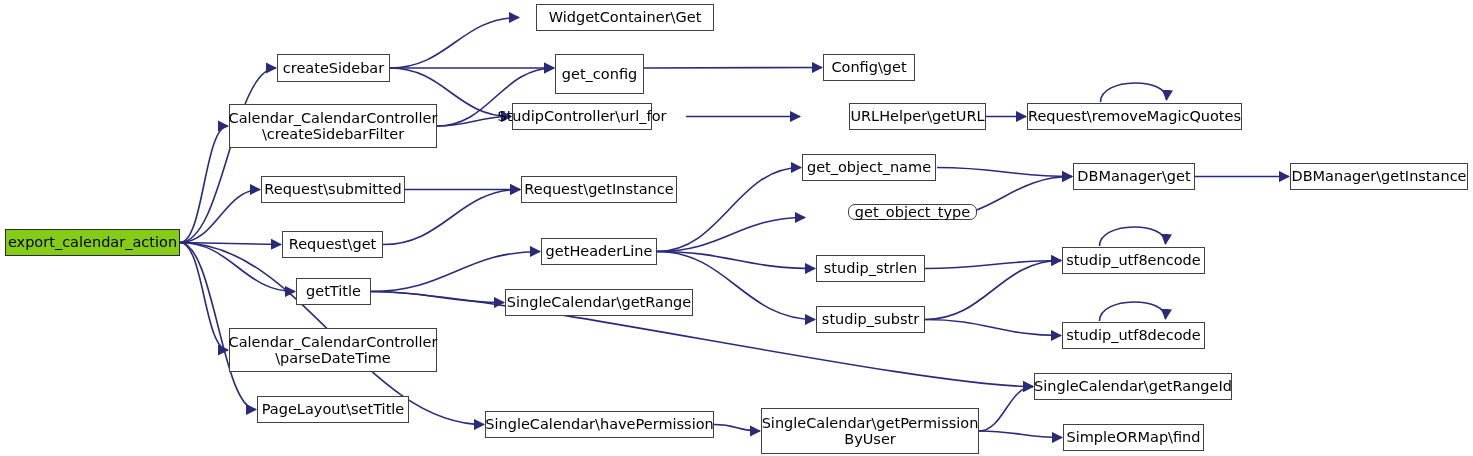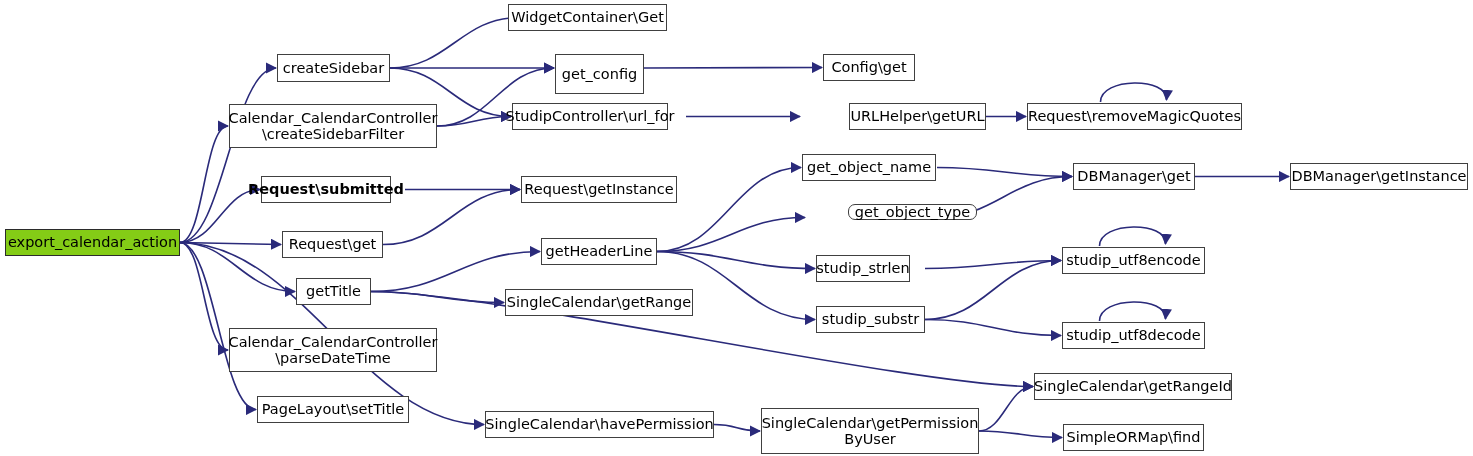--- a/index.html
+++ b/index.html
@@ -66,43 +66,43 @@
       <div class="node root" style="left: 5px; top: 229px; width: 175px; height: 27px;">
         <span class="lbl">export_calendar_action</span>
       </div>
       <div class="node" style="left: 277px; top: 54px; width: 113px; height: 28px;">
         <span class="lbl">createSidebar</span>
       </div>
       <div class="node" style="left: 229px; top: 104px; width: 208px; height: 44px;">
         <span class="lbl">Calendar_CalendarController
 \createSidebarFilter</span>
       </div>
-      <div class="node" style="left: 261px; top: 176px; width: 130px; height: 27px; font-weight: bold;">
+      <div class="node" style="left: 261px; top: 176px; width: 144px; height: 27px;">
         <span class="lbl">Request\submitted</span>
       </div>
       <div class="node" style="left: 282px; top: 231px; width: 101px; height: 27px;">
         <span class="lbl">Request\get</span>
       </div>
       <div class="node" style="left: 296px; top: 278px; width: 75px; height: 27px;">
         <span class="lbl">getTitle</span>
       </div>
       <div class="node" style="left: 229px; top: 328px; width: 208px; height: 44px;">
         <span class="lbl">Calendar_CalendarController
 \parseDateTime</span>
       </div>
       <div class="node" style="left: 257px; top: 396px; width: 152px; height: 27px;">
         <span class="lbl">PageLayout\setTitle</span>
       </div>
-      <div class="node" style="left: 508px; top: 4px; width: 159px; height: 27px; justify-content: center;">
+      <div class="node" style="left: 536px; top: 4px; width: 178px; height: 27px; justify-content: center;">
         <span class="lbl">WidgetContainer\Get</span>
       </div>
       <div class="node" style="left: 555px; top: 54px; width: 89px; height: 40px;">
         <span class="lbl">get_config</span>
       </div>
-      <div class="node" style="left: 512px; top: 103px; width: 156px; height: 27px;">
+      <div class="node" style="left: 512px; top: 103px; width: 140px; height: 27px;">
         <span class="lbl">StudipController\url_for</span>
       </div>
       <div class="node" style="left: 521px; top: 176px; width: 156px; height: 27px;">
         <span class="lbl">Request\getInstance</span>
       </div>
       <div class="node" style="left: 541px; top: 238px; width: 116px; height: 27px;">
         <span class="lbl">getHeaderLine</span>
       </div>
       <div class="node" style="left: 505px; top: 289px; width: 188px; height: 27px;">
         <span class="lbl">SingleCalendar\getRange</span>
@@ -115,21 +115,21 @@
       </div>
       <div class="node" style="left: 801px; top: 103px; width: 137px; height: 27px; margin-left: 48px;">
         <span class="lbl">URLHelper\getURL</span>
       </div>
       <div class="node" style="left: 802px; top: 154px; width: 134px; height: 27px;">
         <span class="lbl">get_object_name</span>
       </div>
       <div class="node" style="left: 848px; top: 204px; width: 129px; height: 16px; border-radius: 7px;">
         <span class="lbl">get_object_type</span>
       </div>
-      <div class="node" style="left: 816px; top: 255px; width: 94px; height: 27px;">
+      <div class="node" style="left: 816px; top: 255px; width: 109px; height: 27px;">
         <span class="lbl">studip_strlen</span>
       </div>
       <div class="node" style="left: 816px; top: 306px; width: 109px; height: 27px;">
         <span class="lbl">studip_substr</span>
       </div>
       <div class="node" style="left: 761px; top: 408px; width: 218px; height: 46px;">
         <span class="lbl">SingleCalendar\getPermission
 ByUser</span>
       </div>
       <div class="node" style="left: 1027px; top: 103px; width: 215px; height: 27px;">

